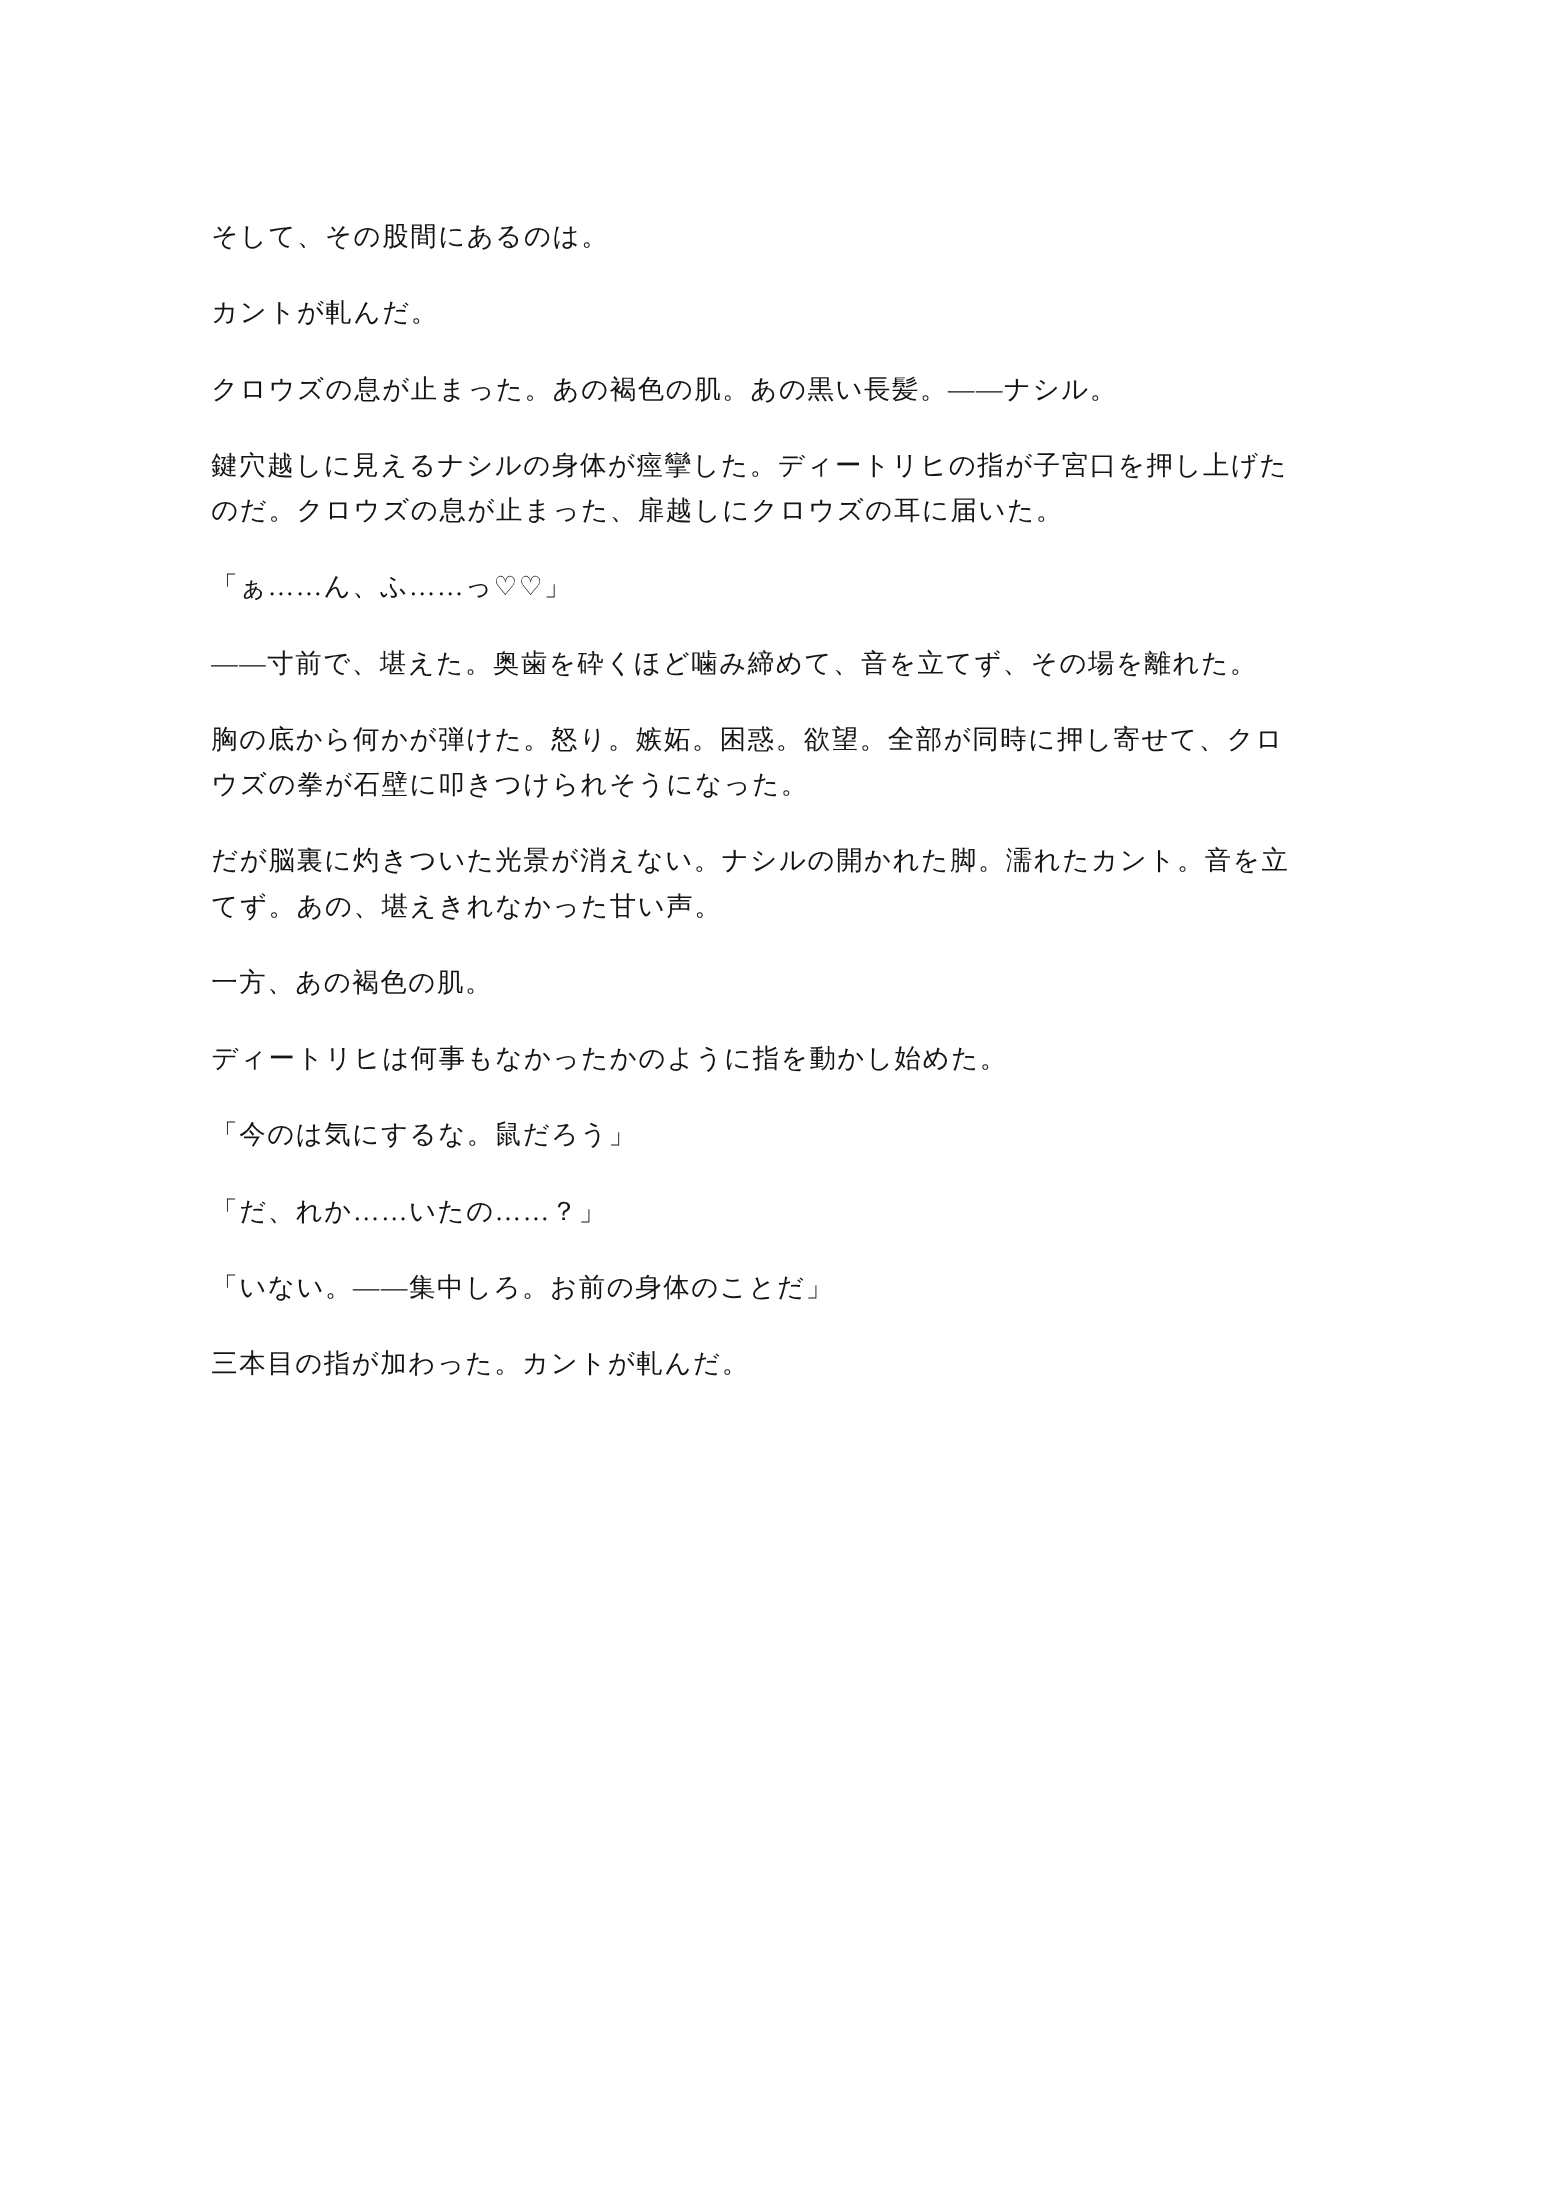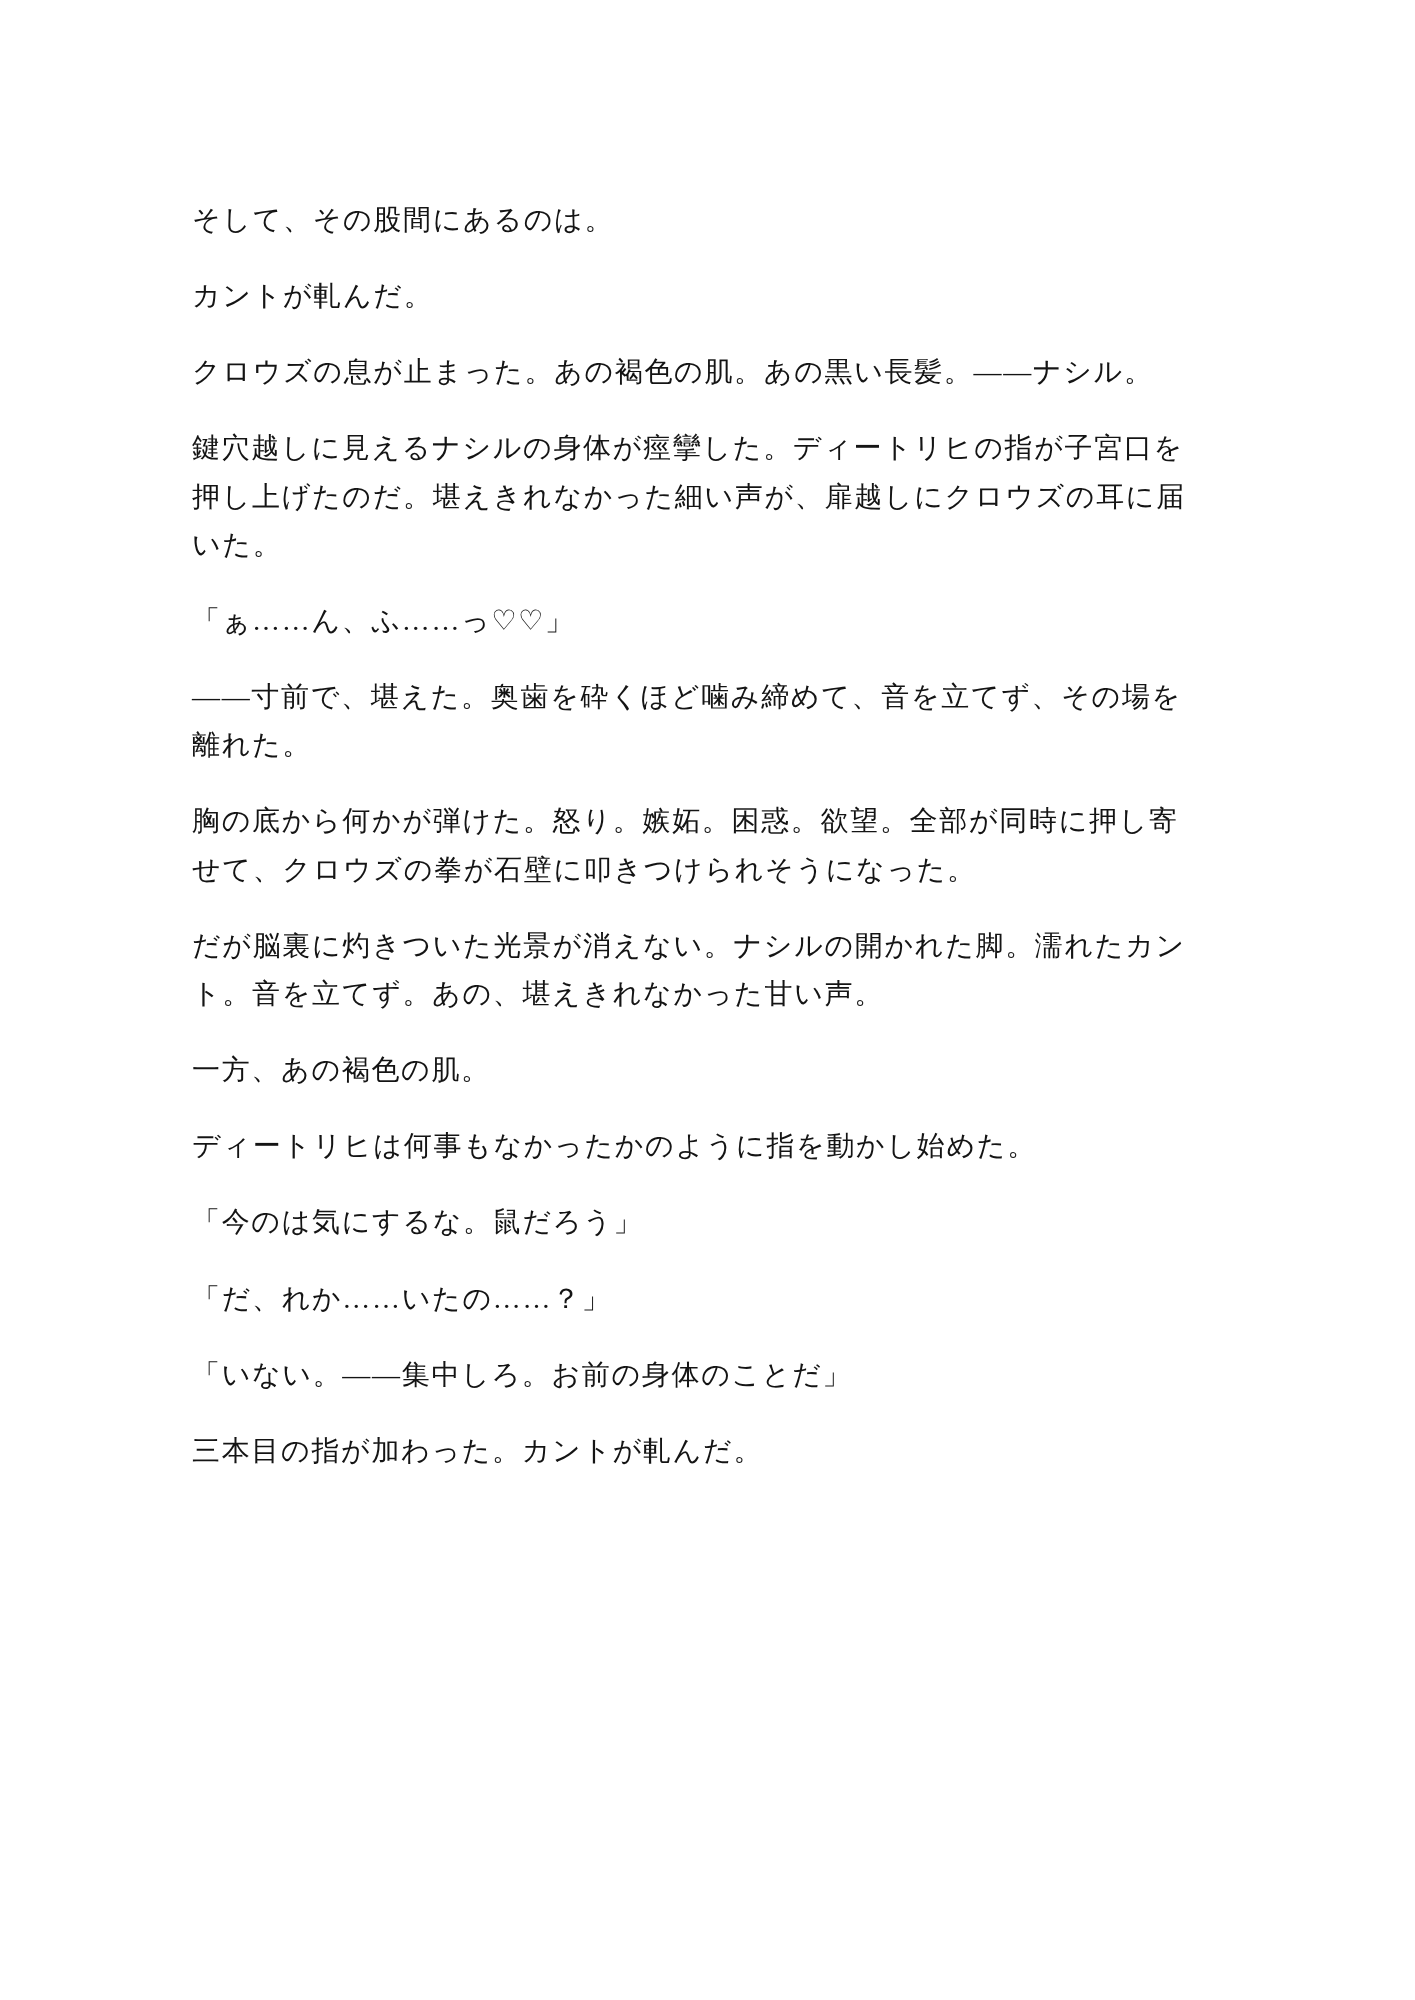--- a/index.html
+++ b/index.html
@@ -20,42 +20,42 @@
     background: #ffffff;
     box-sizing: border-box;
   }
   .content {
     position: absolute;
     left: 192px;
     top: 196px;
     width: 1000px;
   }
   .para {
-    font-size: 28px;
+    font-size: 24px;
     line-height: 1.72;
     letter-spacing: 0.06em;
     color: #141414;
     margin: 0 0 28px 0;
     text-align: left;
     white-space: pre-wrap;
     word-break: break-all;
   }
   .para:last-child {
     margin-bottom: 0;
   }
 </style>
 </head>
 <body>
 
 <div class="page">
   <div class="content">
     <p class="para">そして、その股間にあるのは。</p>
     <p class="para">カントが軋んだ。</p>
     <p class="para">クロウズの息が止まった。あの褐色の肌。あの黒い長髪。——ナシル。</p>
-    <p class="para">鍵穴越しに見えるナシルの身体が痙攣した。ディートリヒの指が子宮口を押し上げたのだ。堪えきれなかった細い声が、扉越しにクロウズの耳に届いた。</p>
+    <p class="para">鍵穴越しに見えるナシルの身体が痙攣した。ディートリヒの指が子宮口を押し上げたのだ。クロウズの息が止まった、扉越しにクロウズの耳に届いた。</p>
     <p class="para">「ぁ……ん、ふ……っ♡♡」</p>
     <p class="para">——寸前で、堪えた。奥歯を砕くほど噛み締めて、音を立てず、その場を離れた。</p>
     <p class="para">胸の底から何かが弾けた。怒り。嫉妬。困惑。欲望。全部が同時に押し寄せて、クロウズの拳が石壁に叩きつけられそうになった。</p>
     <p class="para">だが脳裏に灼きついた光景が消えない。ナシルの開かれた脚。濡れたカント。音を立てず。あの、堪えきれなかった甘い声。</p>
     <p class="para">一方、あの褐色の肌。</p>
     <p class="para">ディートリヒは何事もなかったかのように指を動かし始めた。</p>
     <p class="para">「今のは気にするな。鼠だろう」</p>
     <p class="para">「だ、れか……いたの……？」</p>
     <p class="para">「いない。——集中しろ。お前の身体のことだ」</p>
     <p class="para">三本目の指が加わった。カントが軋んだ。</p>

